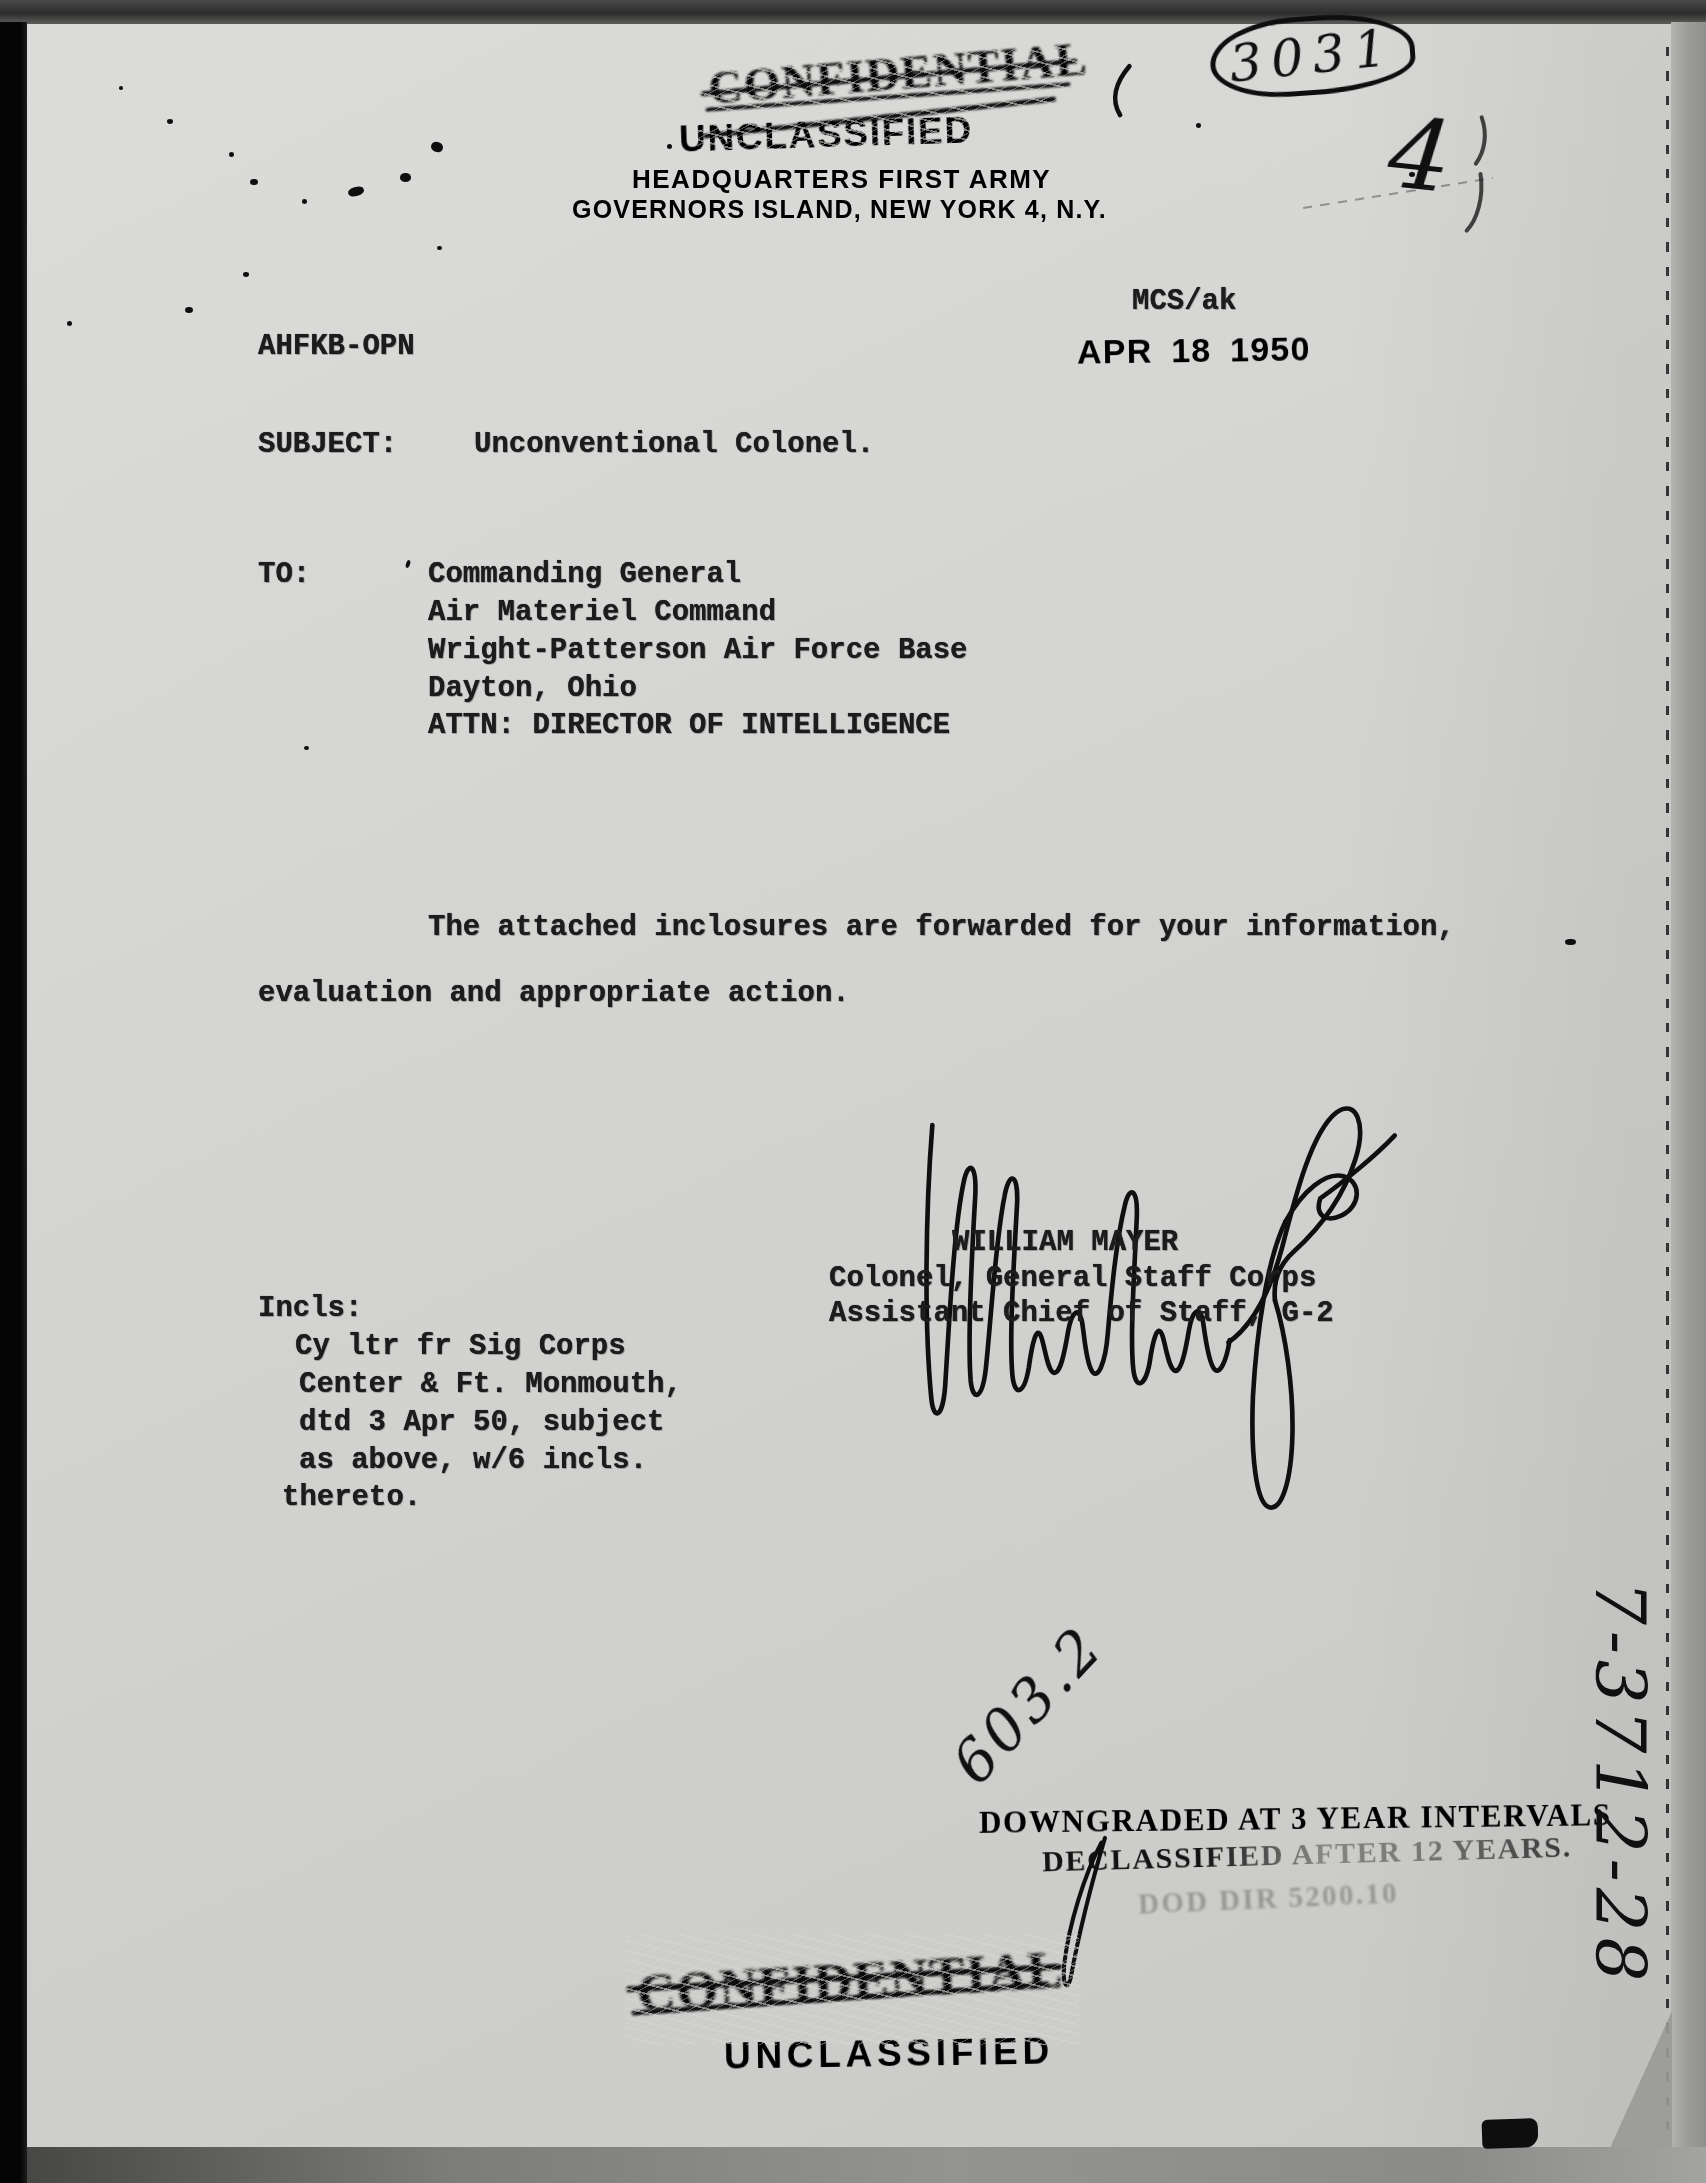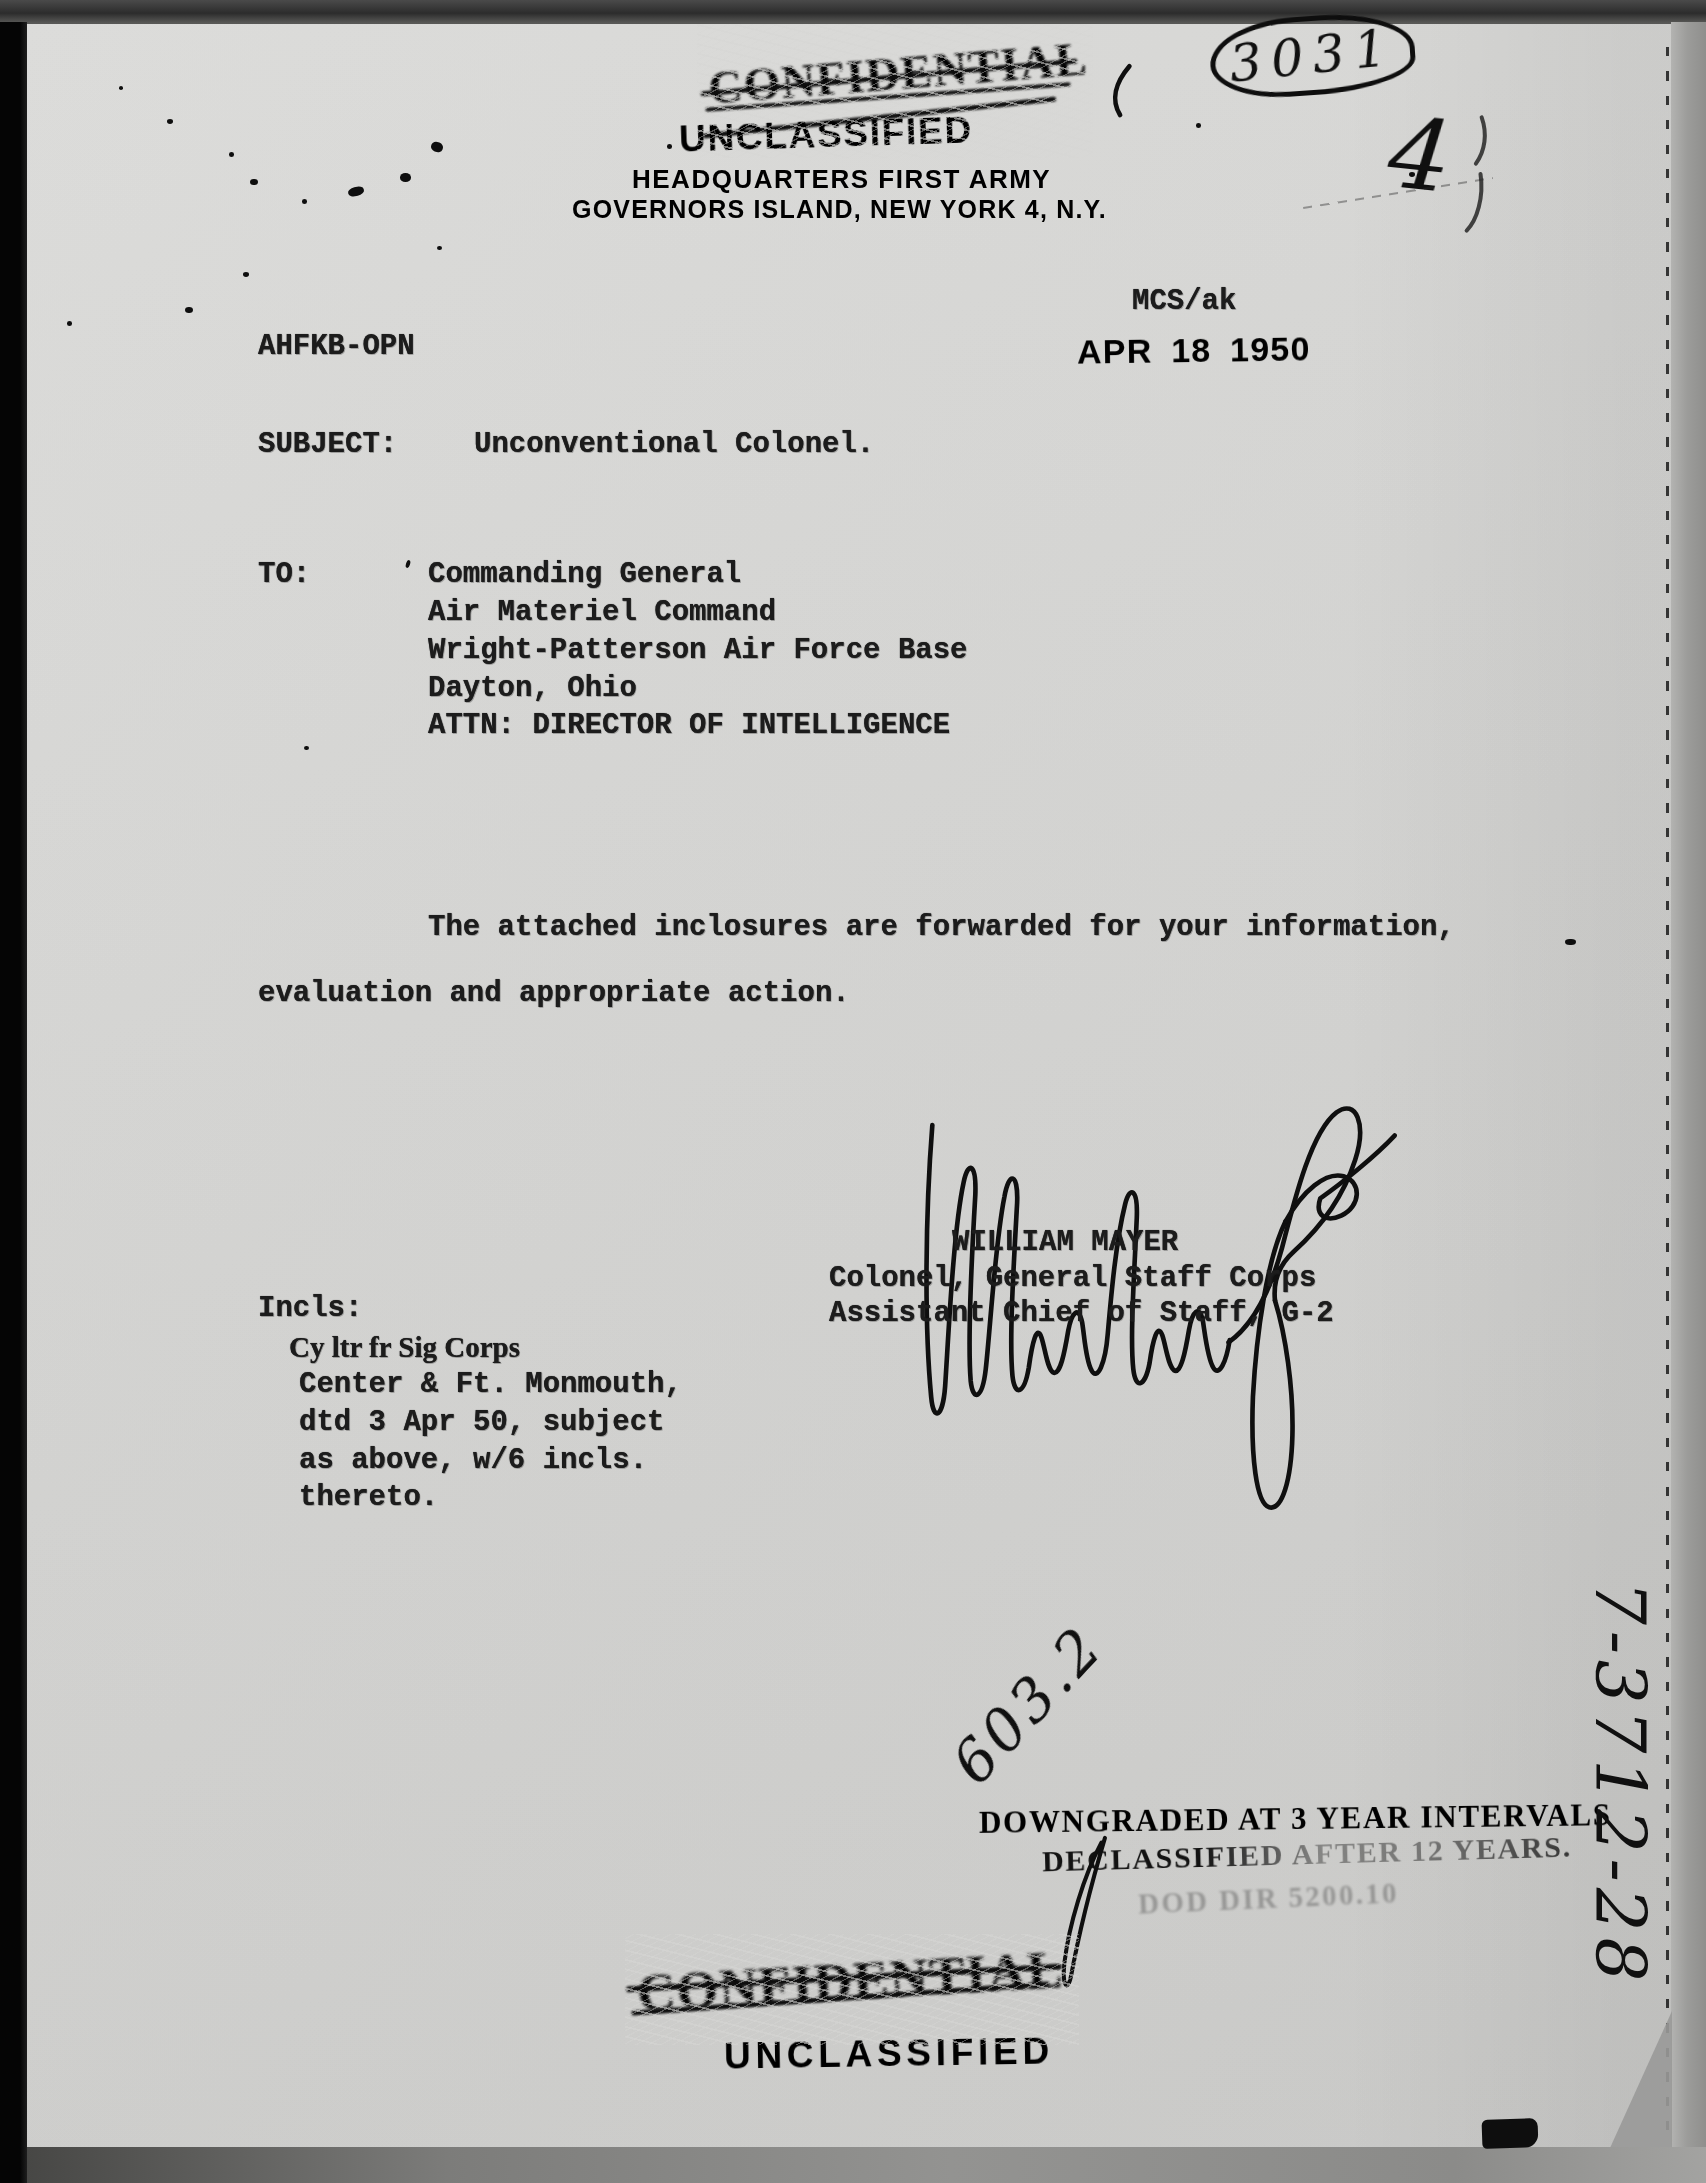--- a/index.html
+++ b/index.html
@@ -124,25 +124,25 @@
     <path class="ink" stroke-width="8" d="M38,88 C26,240 24,430 36,556 C40,600 56,592 60,538 C66,448 74,270 92,186 C100,148 114,154 112,208 C106,310 98,452 104,528 C108,566 124,560 130,508 C138,436 146,292 162,212 C170,166 186,170 184,222 C178,330 170,458 176,520 C180,556 196,552 204,506 C210,462 218,430 226,454 C232,472 236,508 246,514 C258,520 266,478 272,442 C278,410 290,398 296,428 C300,452 302,492 312,510 C322,530 336,498 340,448 C346,380 354,288 370,224 C378,192 392,196 390,248 C386,340 378,452 384,508 C388,544 404,540 412,498 C418,456 426,428 434,450 C440,468 444,502 454,510 C466,518 474,476 480,440 C486,408 498,396 504,426 C508,452 512,490 522,506 C532,522 544,496 550,458"></path>
     <path class="ink" stroke-width="8" d="M548,462 C588,434 618,380 640,300 C664,206 692,98 734,66 C768,42 786,86 766,148 C744,216 700,270 660,306 C638,326 624,352 628,390"></path>
     <path class="ink" stroke-width="8" d="M628,390 C646,448 660,540 658,622 C656,700 640,752 618,746 C596,740 586,660 590,556 C596,446 614,320 646,254"></path>
     <path class="ink" stroke-width="8" d="M646,254 C676,200 716,168 746,176 C778,186 776,228 742,244 C716,256 696,244 706,214 C746,186 802,140 834,106"></path>
   </svg>
   <div class="abs mono" style="left:952px;top:1224px;">WILLIAM MAYER</div>
   <div class="abs mono" style="left:829px;top:1260px;">Colonel, General Staff Corps</div>
   <div class="abs mono" style="left:829px;top:1295px;">Assistant Chief of Staff, G-2</div>
 
   <div class="abs mono" style="left:258px;top:1290px;">Incls:</div>
-  <div class="abs mono" style="left:289px;top:1328px;font-family:Liberation Serif, serif;">Cy ltr fr Sig Corps</div>
+  <div class="abs mono" style="left:295px;top:1328px;">Cy ltr fr Sig Corps</div>
   <div class="abs mono" style="left:299px;top:1366px;">Center &amp; Ft. Monmouth,</div>
   <div class="abs mono" style="left:299px;top:1404px;">dtd 3 Apr 50, subject</div>
   <div class="abs mono" style="left:299px;top:1442px;">as above, w/6 incls.</div>
-  <div class="abs mono" style="left:299px;top:1479px;">thereto.</div>
+  <div class="abs mono" style="left:282px;top:1479px;">thereto.</div>
 
   <div class="abs hand" style="left:988px;top:1729px;font-size:58px;letter-spacing:4.7px;
        transform:rotate(-47deg);transform-origin:left bottom;filter:blur(0.2px);">603.2</div>
 
   <div class="abs serifStamp down1" style="left:979px;top:1801px;">DOWNGRADED AT 3 YEAR INTERVALS</div>
   <div class="abs serifStamp down2" style="left:1042px;top:1837px;">DECLASSIFIED AFTER 12 YEARS.</div>
   <div class="abs serifStamp down3" style="left:1138px;top:1882px;">DOD DIR 5200.10</div>
 
   <svg class="abs" style="left:1040px;top:1825px;" width="87" height="180" viewBox="0 0 150 310">
     <path class="ink" stroke-width="7" d="M112,22 C86,110 64,204 54,258 C48,290 38,278 42,238 C50,172 76,86 106,30"></path>

